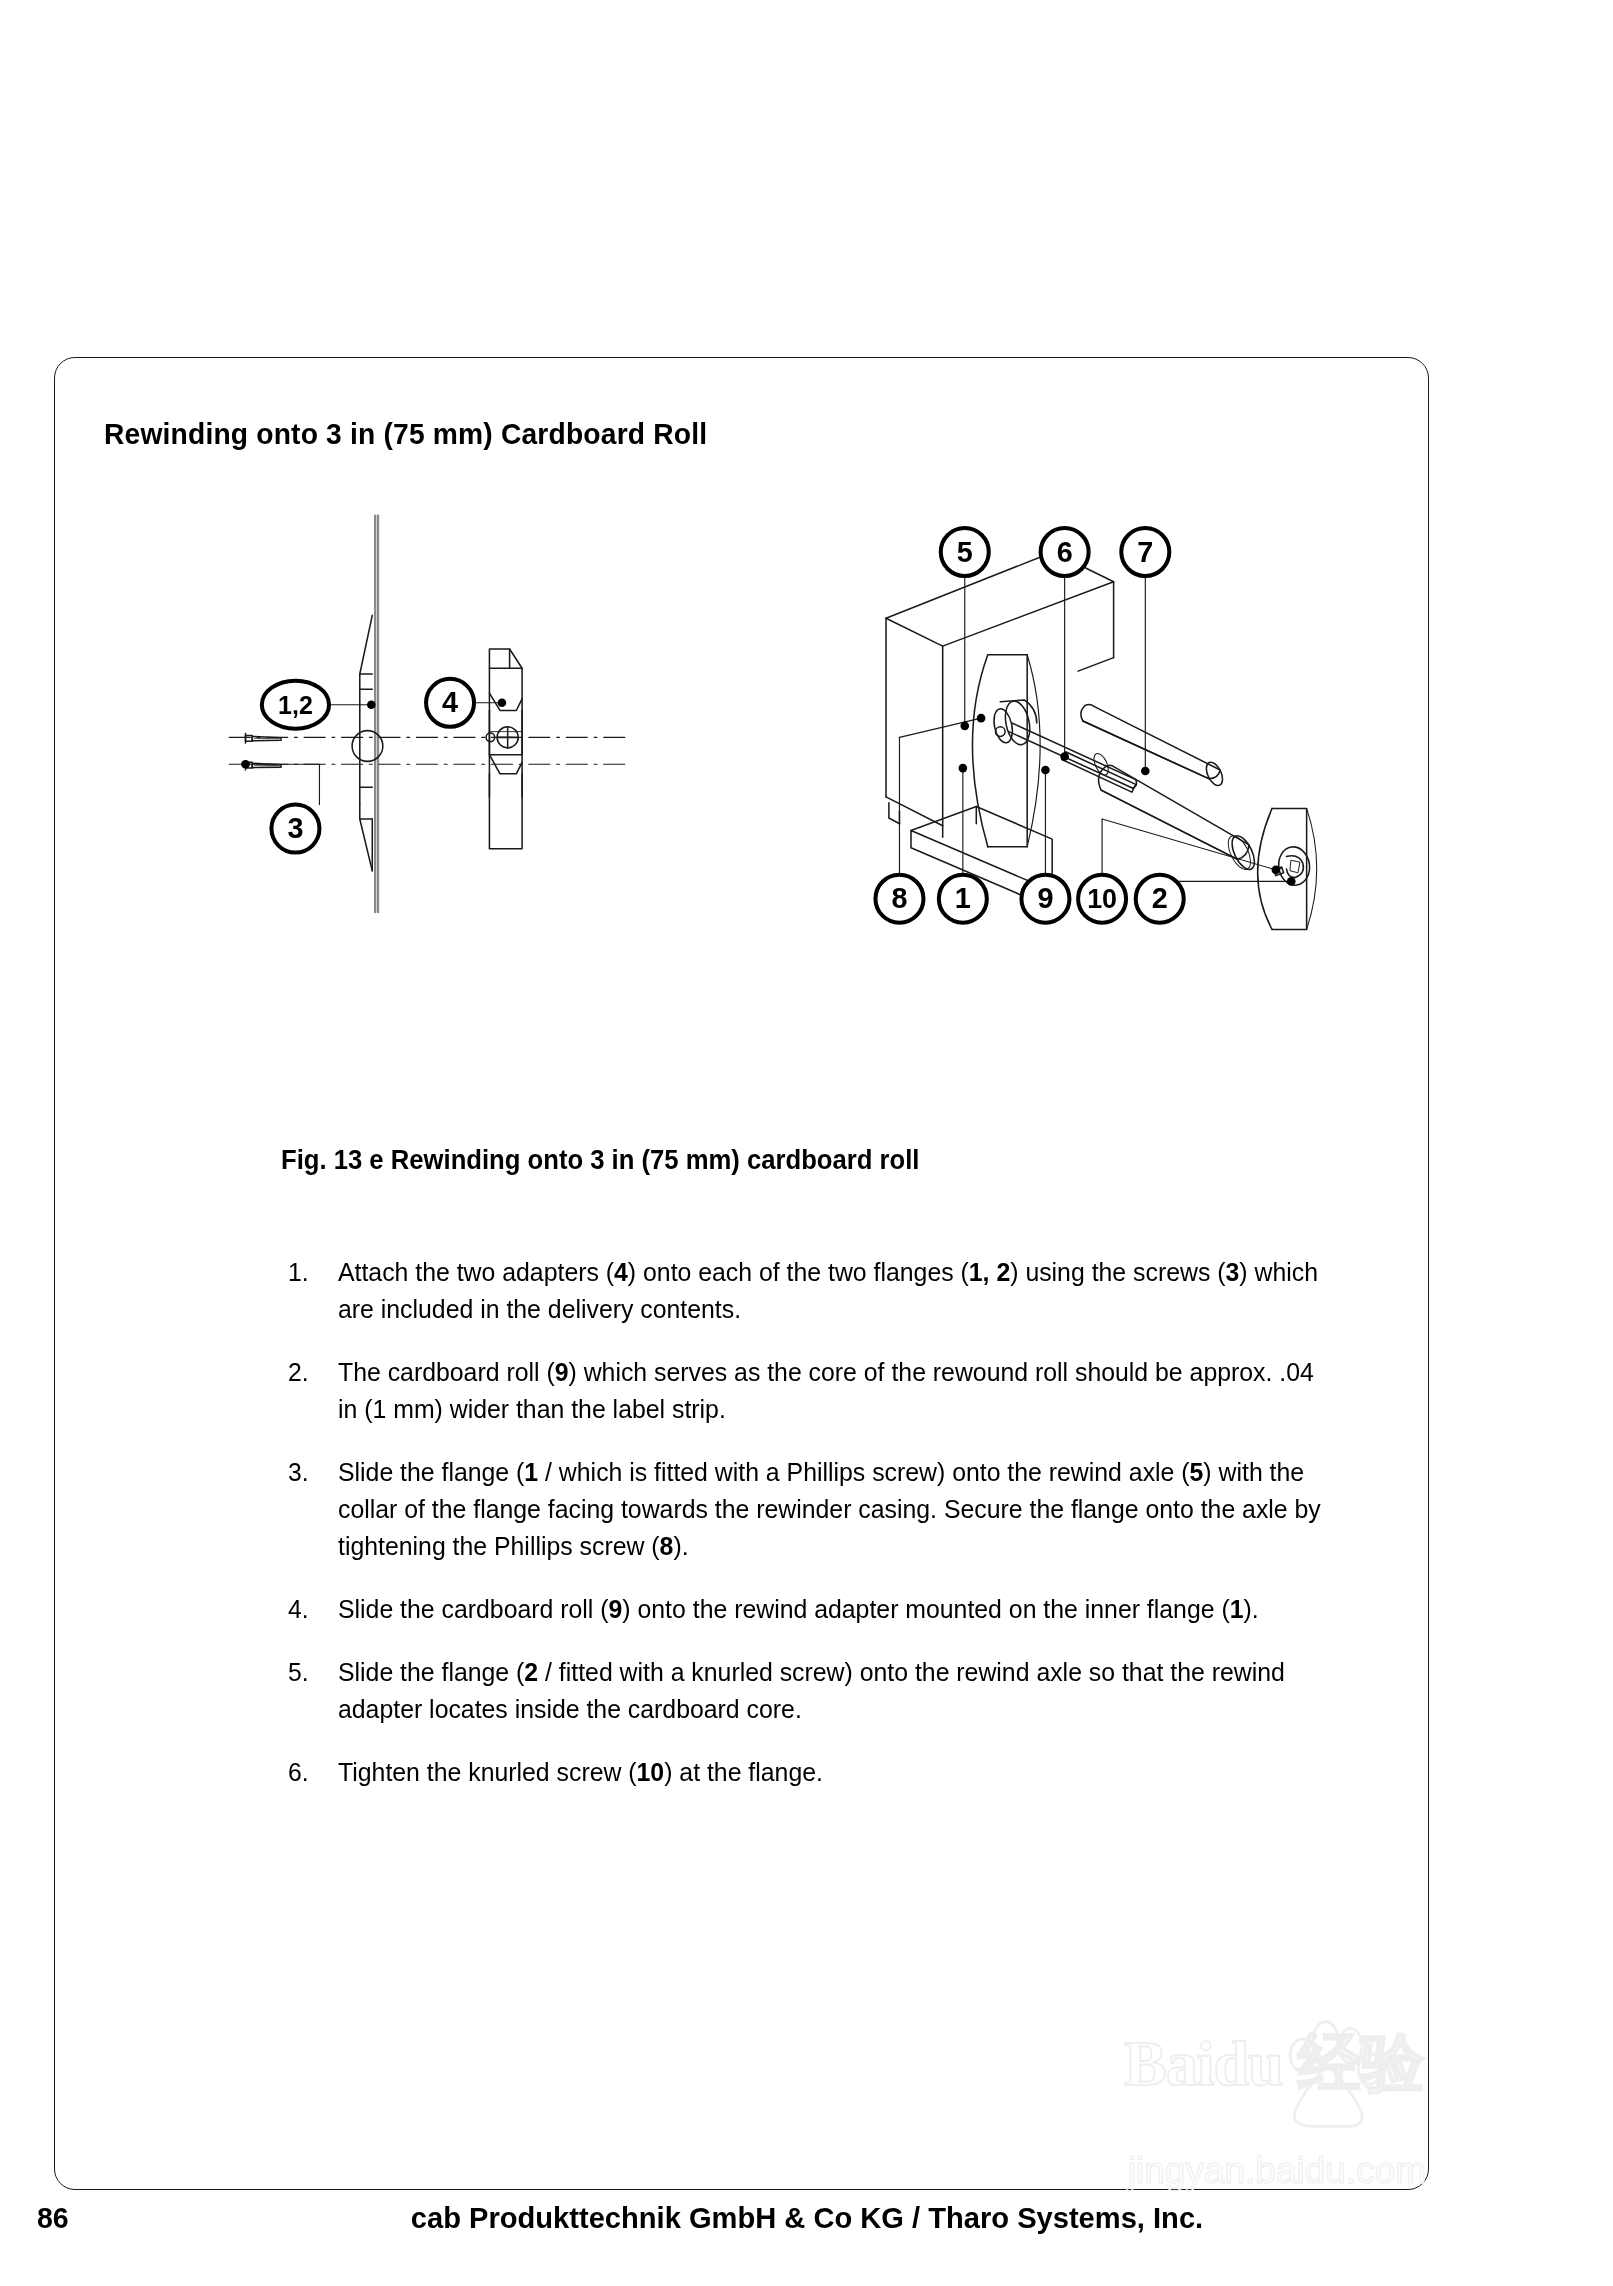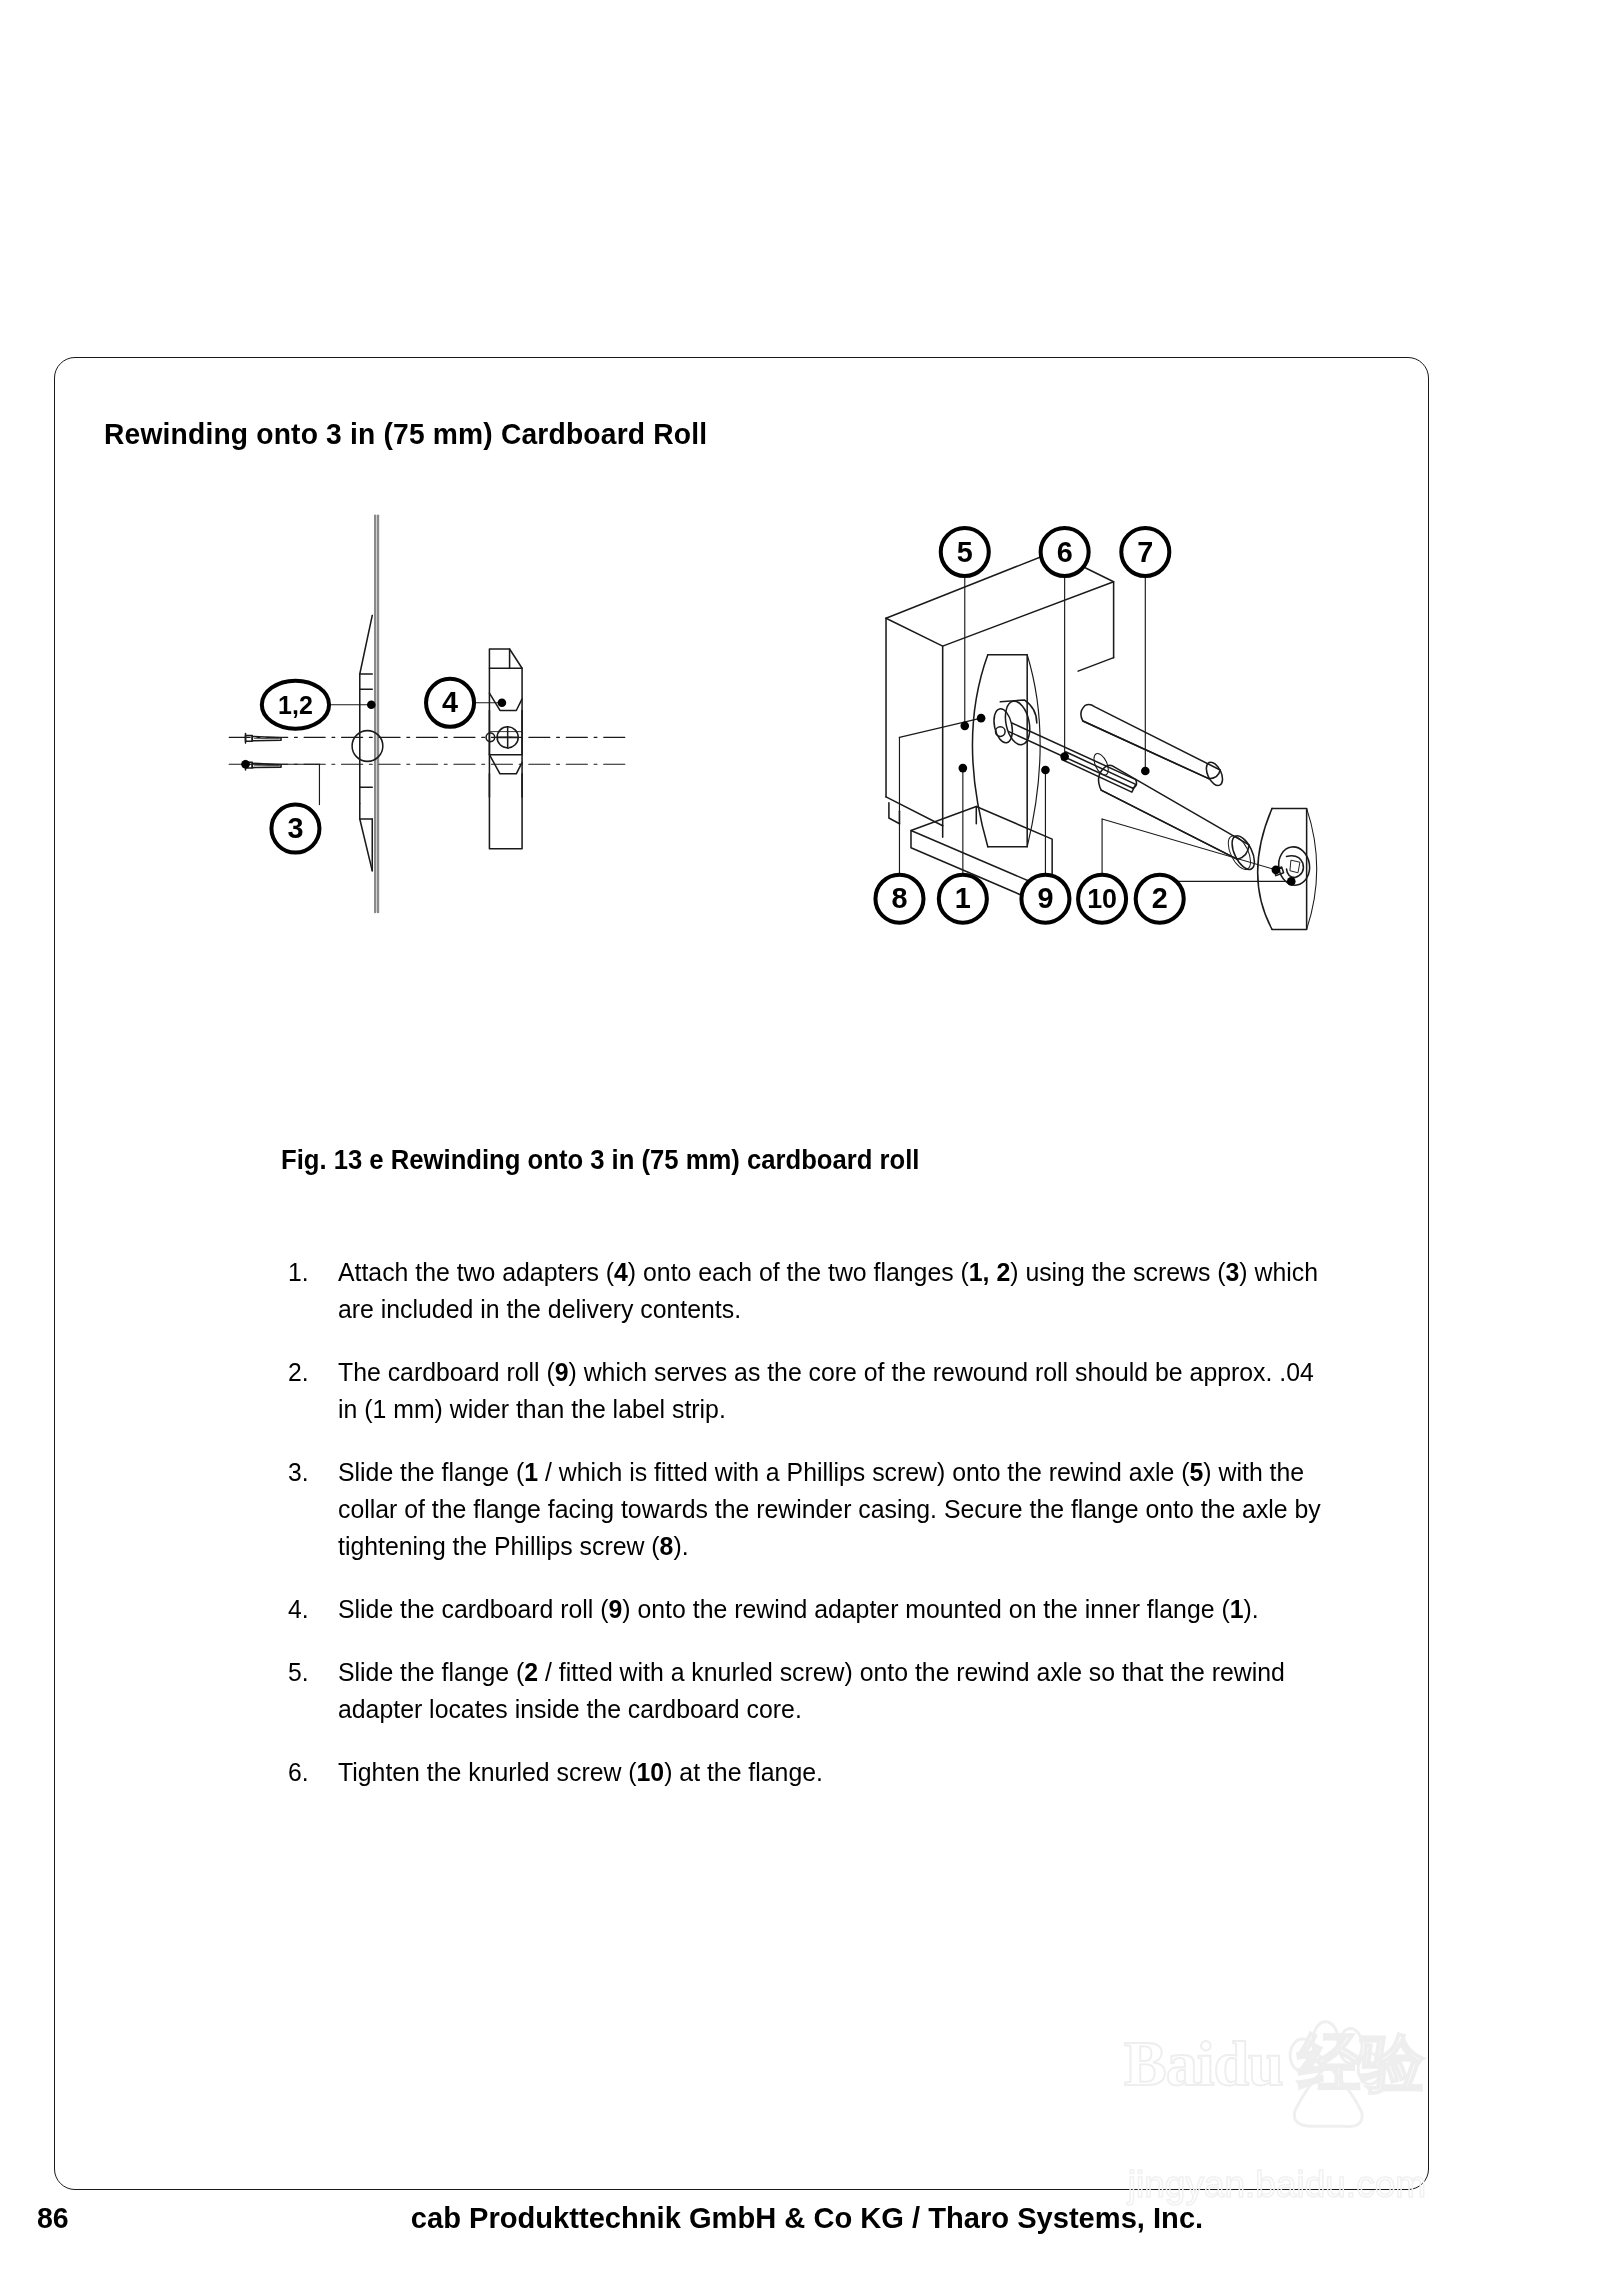--- a/index.html
+++ b/index.html
@@ -51,21 +51,20 @@
     white-space: nowrap;
   }
   #watermark .wm-sub {
     position: absolute;
     left: 3.8px; top: 133px;
     font-size: 37px;
     color: transparent;
     -webkit-text-stroke: 1.5px #f1f1f1;
     font-family: "Liberation Sans", sans-serif;
     white-space: nowrap;
-    margin-top: 14px;
   }
   #watermark .wm-paw {
     position: absolute;
     left: 146px; top: 0px;
     width: 115px; height: 115px;
   }
 
   
   #section-heading {
     position: absolute;

